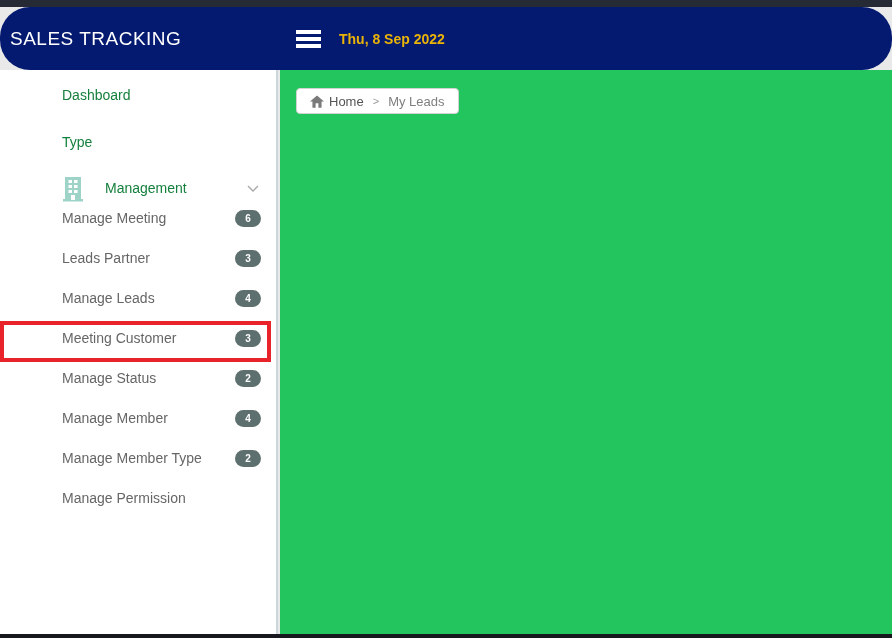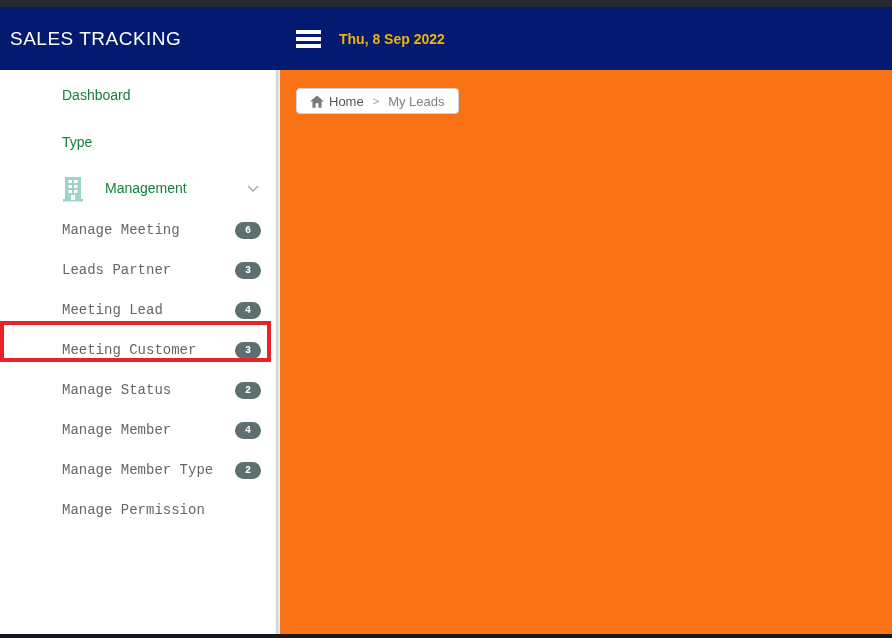--- a/index.html
+++ b/index.html
@@ -9,21 +9,21 @@
     font-family:"Liberation Sans", sans-serif;
     background:#e9e9e9;
   }
   
   .top-strip { position:absolute; top:0; left:0; right:0; height:7px; background:#262a35; }
   .bottom-strip { position:absolute; bottom:0; left:0; right:0; height:4px; background:#17181d; z-index:20; }
 
   
   .header {
     position:absolute; top:7px; left:0; right:0; height:63px;
-    background:#041a70; display:flex; align-items:center; z-index:5;
+    background:#041a70; display:flex; align-items:center; z-index:5;border-radius:30px;
   }
   .logo {
     width:276px; padding-left:10px; color:#ffffff;
     font-size:19px; letter-spacing:0.5px; white-space:nowrap;
   }
   .hamburger { margin-left:20px; cursor:pointer; display:flex; flex-direction:column; gap:3px; }
   .hamburger span { display:block; width:25px; height:4px; background:#ffffff; }
   .header-date { margin-left:18px; color:#eab308; font-weight:bold; font-size:14px; }
 
   
@@ -39,39 +39,39 @@
   .menu { padding-top:1px; }
   .menu-item {
     height:47px; display:flex; align-items:center; position:relative;
     color:#15803d; font-size:14px; cursor:pointer;
   }
   .menu-item .label { margin-left:62px; }
   .tree-icon { position:absolute; left:19px; top:11px; }
   .chevron-down { position:absolute; right:17px; top:20px; }
 
   .submenu-item {
-    height:40px; display:flex; align-items:center; position:relative;
-    color:#666; font-size:14px; cursor:pointer;font-family:Liberation Mono, monospace;
+    height:40px; display:flex; align-items:flex-start; position:relative;
+    color:#666; font-size:14px; cursor:pointer;
   }
   .submenu-item .label { margin-left:62px; }
   .badge {
     position:absolute; right:15px; min-width:26px; height:17px; padding:0 7px;
     border-radius:9px; background:#5d6f6e; color:#fff;
     font-size:10px; font-weight:bold;
     display:flex; align-items:center; justify-content:center;
   }
 
   
   .red-highlight {
     position:absolute; left:0; top:251px; width:271px; height:41px;
     border:4px solid #e82329; pointer-events:none; z-index:10;
   }
 
   
-  .content { position:absolute; top:70px; left:280px; right:0; bottom:0; background:#f97316; }
+  .content { position:absolute; top:70px; left:280px; right:0; bottom:0; background:#22c55e; }
   .breadcrumb {
     position:absolute; left:16px; top:18px;
     display:inline-flex; align-items:center; gap:9px;
     background:#ffffff; border:1px solid #d2d2d2; border-radius:4px;
     padding:5px 13px; font-size:13px; height:26px;
   }
   .crumb-home { display:flex; align-items:center; gap:5px; color:#555; cursor:pointer; text-decoration:none; }
   .crumb-sep { color:#999; font-size:11px; }
   .crumb-current { color:#808080; }
 </style>
@@ -120,21 +120,21 @@
 
     <div class="submenu-item">
       <span class="label">Manage Meeting</span>
       <span class="badge">6</span>
     </div>
     <div class="submenu-item">
       <span class="label">Leads Partner</span>
       <span class="badge">3</span>
     </div>
     <div class="submenu-item">
-      <span class="label">Meeting Lead</span>
+      <span class="label">Manage Leads</span>
       <span class="badge">4</span>
     </div>
     <div class="submenu-item">
       <span class="label">Meeting Customer</span>
       <span class="badge">3</span>
     </div>
     <div class="submenu-item">
       <span class="label">Manage Status</span>
       <span class="badge">2</span>
     </div>

